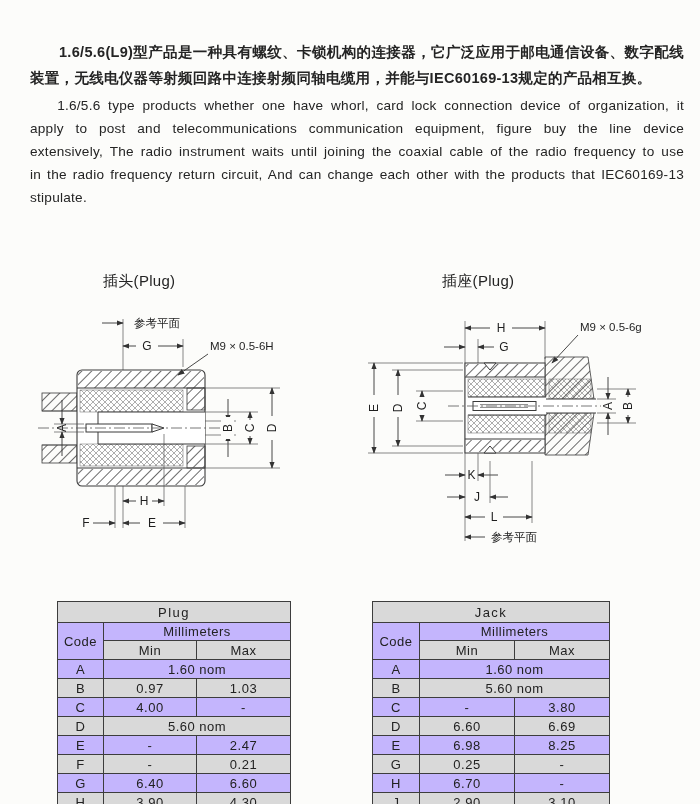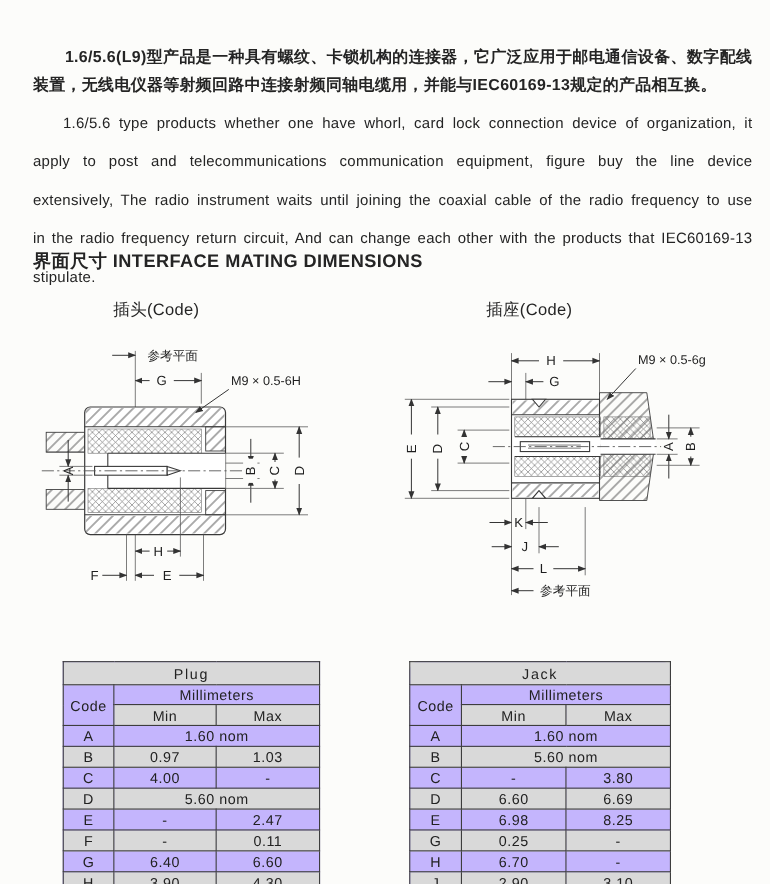--- a/index.html
+++ b/index.html
@@ -10,21 +10,21 @@
     color:#242424;
     position:relative;
     overflow:hidden;
   }
   .page { position:absolute; inset:0;margin-top:33px; }
 
   
   .intro { position:absolute; top:6px; left:30px; width:654px; }
   .intro p { margin:0; text-align:justify; }
   .p-zh { font-size:14.5px; line-height:26px; text-indent:2em; font-weight:600; letter-spacing:0.3px; }
-  .p-en { font-size:13.6px; line-height:35px; text-indent:2em; margin-top:3px !important;
+  .p-en { font-size:13.6px; line-height:23px; text-indent:2em; margin-top:3px !important;
           letter-spacing:0.25px; word-spacing:2px; }
 
   
   .heading { position:absolute; top:194px; left:30px; font-size:16.5px; font-weight:bold; letter-spacing:0.4px; }
 
   
   .caption { position:absolute; top:239px; font-size:15px; letter-spacing:0.3px; }
   .caption.plug { left:103px; }
   .caption.jack { left:442px; }
 
@@ -64,24 +64,23 @@
 </head>
 <body>
 
 <div class="page">
 
   <div class="intro">
     <p class="p-zh">1.6/5.6(L9)型产品是一种具有螺纹、卡锁机构的连接器，它广泛应用于邮电通信设备、数字配线装置，无线电仪器等射频回路中连接射频同轴电缆用，并能与IEC60169-13规定的产品相互换。</p>
     <p class="p-en">1.6/5.6 type products whether one have whorl, card lock connection device of organization, it apply to post and telecommunications communication equipment, figure buy the line device extensively, The radio instrument waits until joining the coaxial cable of the radio frequency to use in the radio frequency return circuit, And can change each other with the products that IEC60169-13 stipulate.</p>
   </div>
 
-  <div class="heading">界面尺寸 INTERFACE MATING DIMENSIONS</div>
-
-  <div class="caption plug">插头(Code)</div>
-  <div class="caption jack">插座(Code)</div>
+
+  <div class="caption plug">插头(Plug)</div>
+  <div class="caption jack">插座(Plug)</div>
 
   <svg class="drawing plug" viewBox="0 0 330 265">
     <defs>
       <pattern id="hatch" patternUnits="userSpaceOnUse" width="7" height="7" patternTransform="rotate(45)">
         <line x1="3.5" y1="0" x2="3.5" y2="7" stroke="#6a6a6a" stroke-width="1"></line>
       </pattern>
       <pattern id="xhatch" patternUnits="userSpaceOnUse" width="6" height="6">
         <path d="M0,0 L6,6 M6,0 L0,6" stroke="#777" stroke-width="0.6"></path>
       </pattern>
       <marker id="arr" viewBox="0 0 10 10" refX="9" refY="5" markerWidth="8" markerHeight="8" orient="auto-start-reverse">
@@ -335,21 +334,21 @@
           <td class="shade" colspan="2">5.60 nom</td>
         </tr>
     <tr>
           <td>E</td>
           <td>-</td>
           <td>2.47</td>
         </tr>
     <tr>
           <td class="shade">F</td>
           <td class="shade">-</td>
-          <td class="shade">0.11</td>
+          <td class="shade">0.21</td>
         </tr>
     <tr>
           <td>G</td>
           <td>6.40</td>
           <td>6.60</td>
         </tr>
     <tr>
           <td class="shade">H</td>
           <td class="shade">3.90</td>
           <td class="shade">4.30</td>

